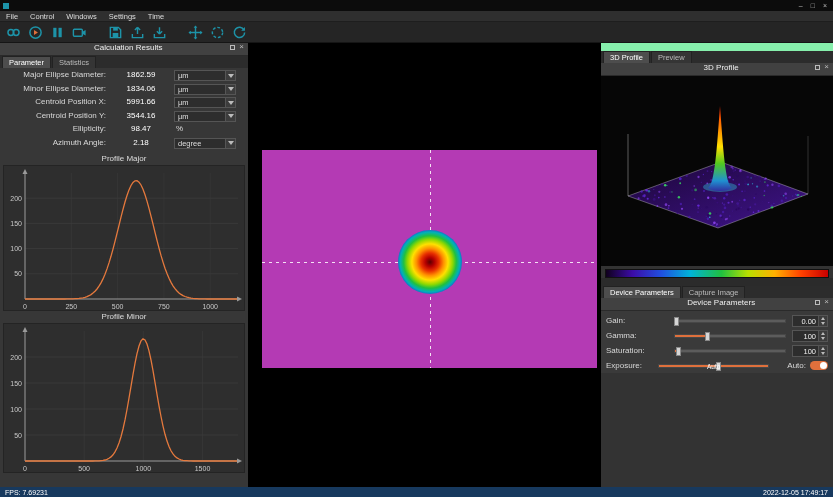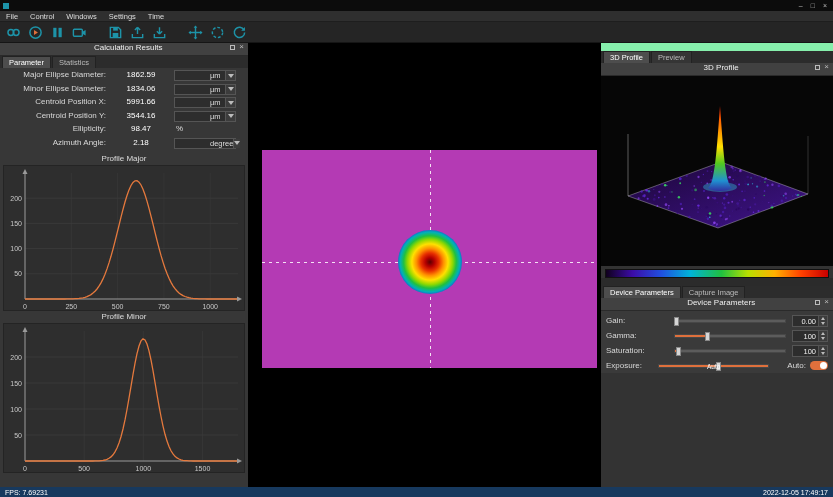--- a/index.html
+++ b/index.html
@@ -31,21 +31,21 @@
   .ph-close{font-size:8px;color:#bbb;line-height:8px;}
   .tabsrow{height:12px;background:#2c2c2c;display:flex;align-items:flex-end;padding-left:2px;gap:1px;}
   .tab{font-size:7.5px;padding:1px 6px;background:#353535;color:#bbb;border:1px solid #222;border-bottom:none;}
   .tab.active{background:#4d4d4d;color:#fff;}
   
   .left-panel{position:absolute;left:0;top:43px;width:248px;height:444px;background:#373737;}
   .params{padding:2px 0;}
   .prow{height:13.5px;display:flex;}
   .plabel{flex:0 0 112px;text-align:right;font-size:8px;color:#d8d8d8;padding-right:6px;}
   .pval{flex:0 0 58px;text-align:center;font-size:8px;color:#fff;}
-  .punit{width:62px;height:11px;margin-left:4px;padding-left:32px;}
+  .punit{width:62px;height:11px;margin-left:4px;}
   .sel{background:#2d2d2d;border:1px solid #555;display:flex;align-items:center;}
   .sel .sel-txt{flex:1;font-size:7.5px;padding-left:3px;color:#ddd;}
   .sel .sel-btn{width:10px;height:100%;border-left:1px solid #555;background:#3c3c3c;
                 display:flex;align-items:center;justify-content:center;}
   .sel-arrow{width:0;height:0;border-left:3px solid transparent;border-right:3px solid transparent;border-top:4px solid #bbb;}
   .plain-unit{font-size:8px;color:#ddd;padding-left:2px;border:none;background:none;}
   .chart-title{height:12px;line-height:12px;text-align:center;font-size:8px;color:#ddd;}
   .chartbox{display:block;margin:0 auto;background:#2e2e2e;border:1px solid #242424;}
   svg text{font-family:"Liberation Sans",sans-serif;}
   

